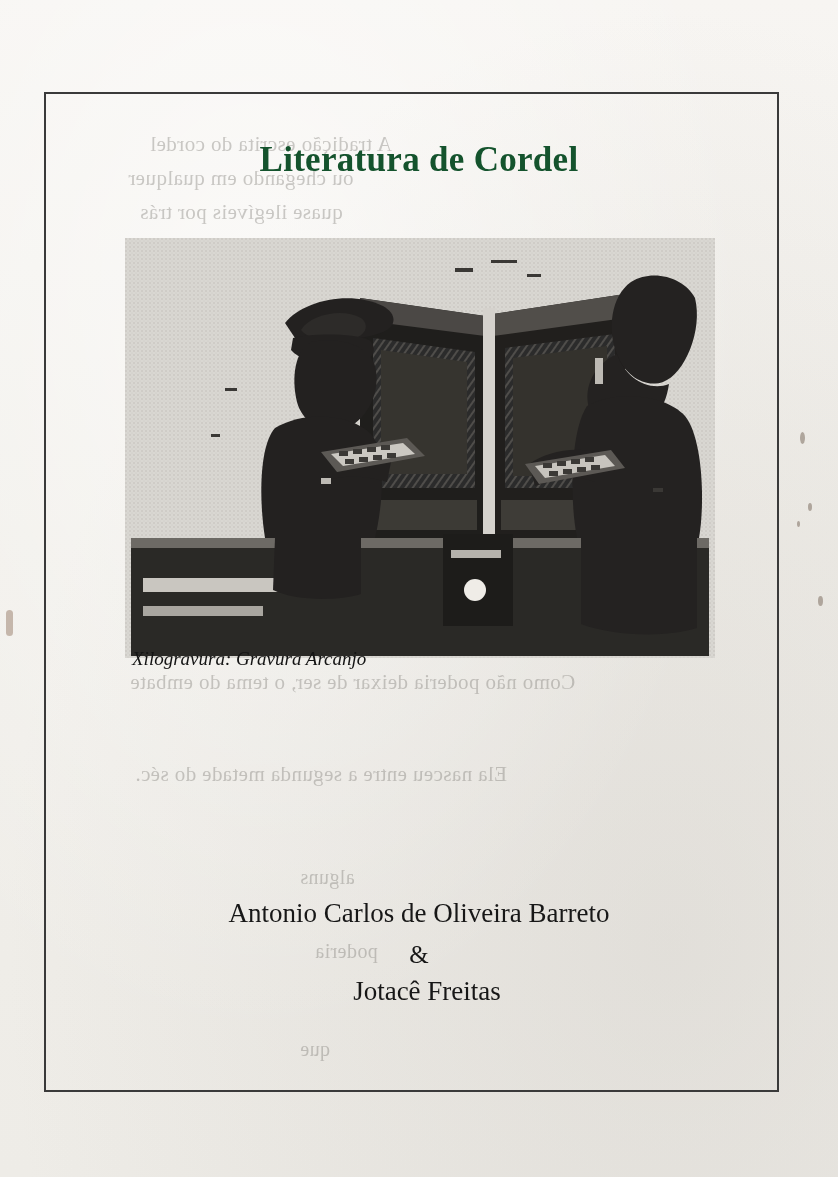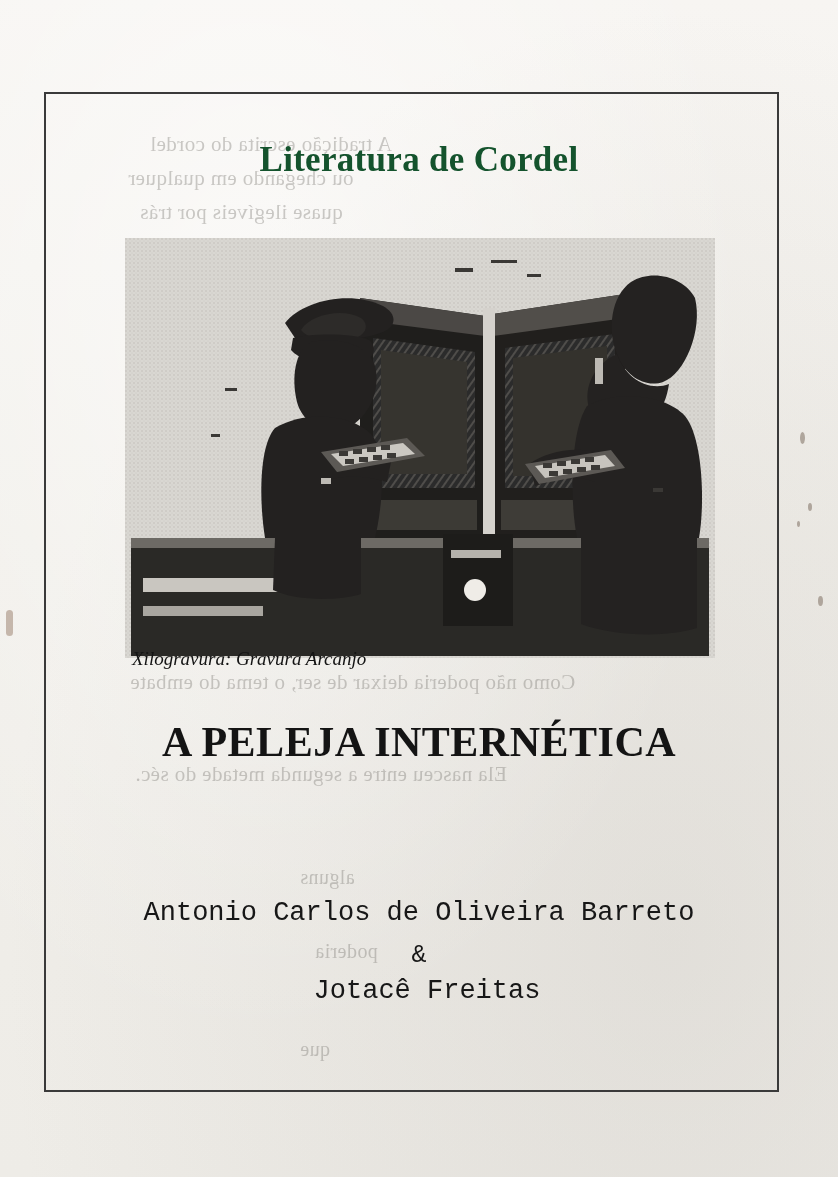--- a/index.html
+++ b/index.html
@@ -111,21 +111,21 @@
   }
   .main-title-l1 { top: 718px; font-size: 42px; letter-spacing: .5px; }
   .main-title-l2 { top: 788px; font-size: 42px; letter-spacing: .5px; }
 
   .author-line {
     position: absolute;
     left: 0;
     width: 100%;
     text-align: center;
     color: #171717;
-    font-family: Liberation Mono, monospace;
+    font-family: Liberation Serif, serif;
   }
   .author-1 { top: 898px; font-size: 27px; }
   .author-amp { top: 941px; font-size: 25px; }
   .author-2 { top: 976px; font-size: 27px; padding-left: 8px; }
 </style>
 </head>
 <body>
 
 <div class="page">
 
@@ -259,19 +259,18 @@
       </g>
       <g fill="#bdbab4">
         <rect x="196" y="240" width="10" height="6"></rect>
         <rect x="470" y="120" width="8" height="26"></rect>
       </g>
     </svg>
   </div>
 
   <div class="credit">Xilogravura: Gravura Arcanjo</div>
 
-  <div class="main-title main-title-l1">A PELEJA INTERNÉTICA</div>
 
   <div class="author-line author-1">Antonio Carlos de Oliveira Barreto</div>
   <div class="author-line author-amp">&amp;</div>
   <div class="author-line author-2">Jotacê Freitas</div>
 
 </div>
 
 </body></html>

